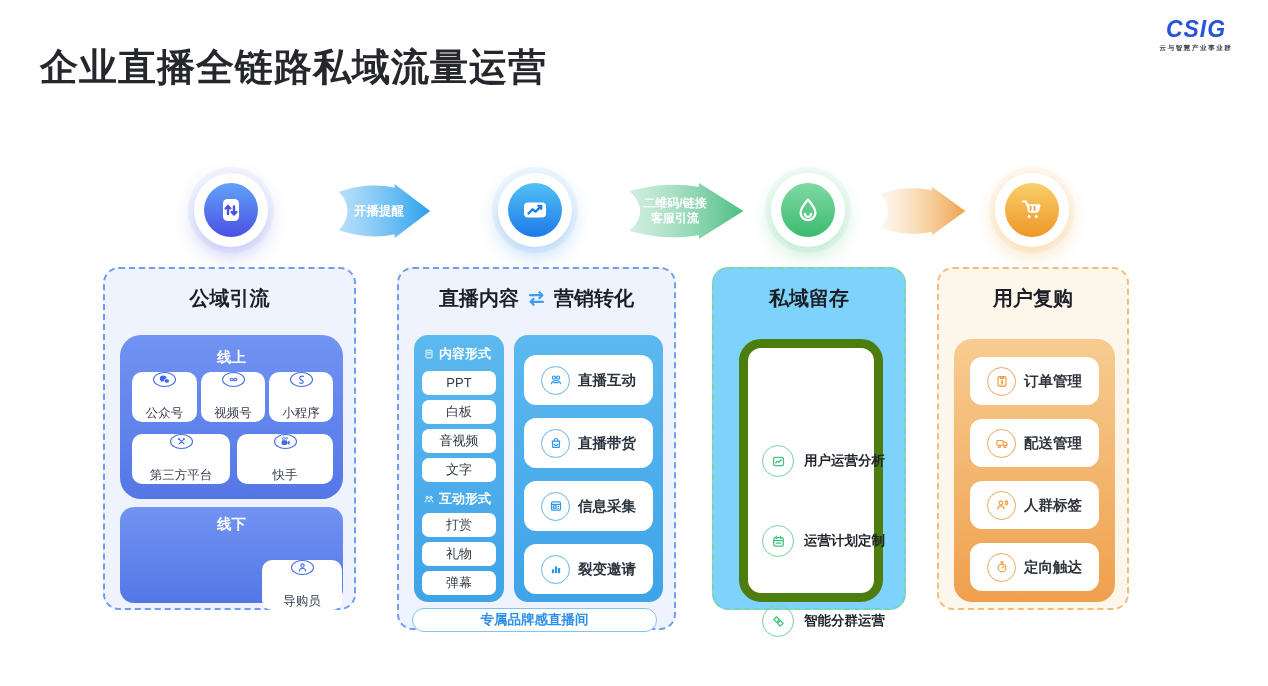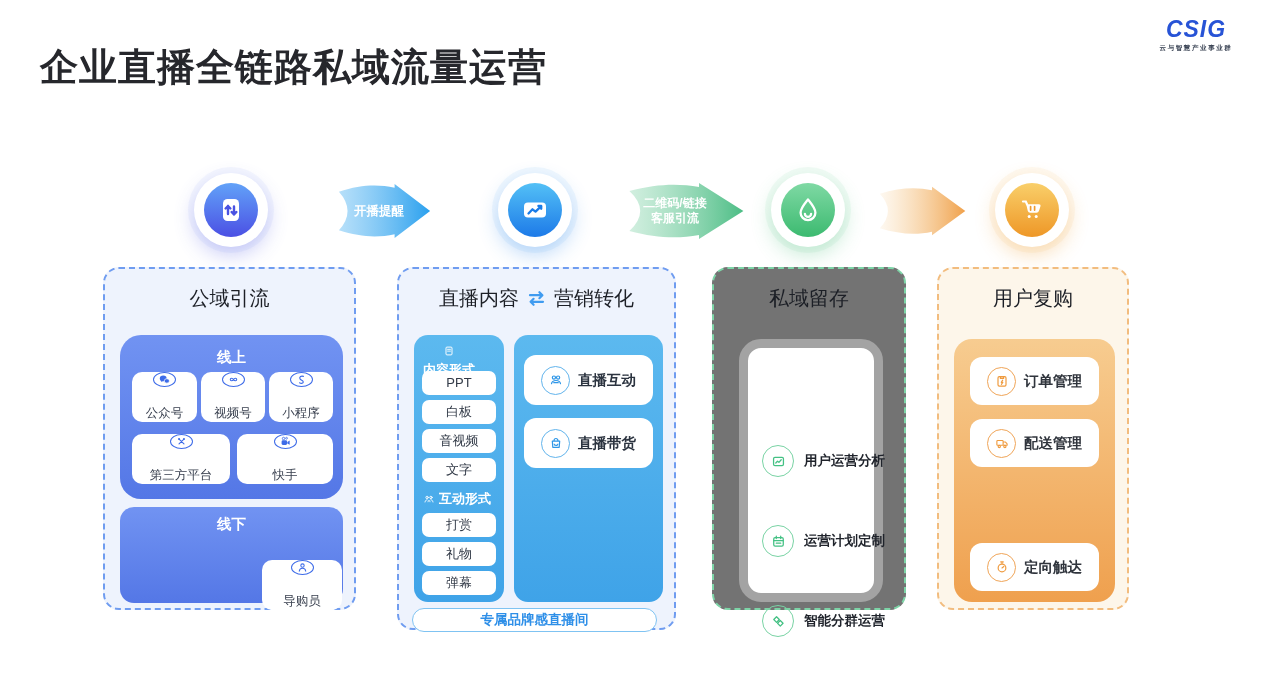--- a/index.html
+++ b/index.html
@@ -22,24 +22,24 @@
   .s3{box-shadow:0 8px 20px rgba(70,190,120,.30),0 0 0 6px rgba(90,200,140,.08);}
   .s4 .stage-core{background:linear-gradient(180deg,#f9cf6a,#ee9727);}
   .s4{box-shadow:0 8px 20px rgba(240,155,45,.32),0 0 0 6px rgba(245,175,80,.08);}
   .arrow{position:absolute;}
   .arrow svg{display:block;width:100%;height:100%;}
   .arrow-label{position:absolute;top:50%;transform:translateY(-50%);color:#fff;font-weight:600;
                text-align:center;}
   
   .col{position:absolute;border-radius:16px;box-sizing:border-box;}
   .col-blue{background:#eef3fd;border:2px dashed #6f9cf0;}
-  .col-green{background:#737373;border:2px dashed #7dd4a7;}
+  .col-green{background:#7dd3fc;border:2px dashed #7dd4a7;}
   .col-orange{background:#fdf6ea;border:2px dashed #f2bc7e;}
   .col-title{position:absolute;top:16px;left:0;width:100%;text-align:center;font-size:20px;
-             font-weight:400;color:#1c1f26;display:flex;align-items:center;justify-content:center;gap:8px;}
+             font-weight:700;color:#1c1f26;display:flex;align-items:center;justify-content:center;gap:8px;}
   
   .bluecard{position:absolute;border-radius:14px;background:linear-gradient(180deg,#7193f2,#5477e6);}
   .bluecard-label{position:absolute;left:0;width:100%;text-align:center;color:#fff;font-size:14.5px;font-weight:600;}
   .vitem{position:absolute;background:#fff;border-radius:10px;display:flex;flex-direction:column;
          align-items:center;justify-content:center;gap:18px;}
   .vitem .ic{width:21px;height:21px;border-radius:50%;border:1.4px solid #3d6be8;color:#3d6be8;
              display:flex;align-items:center;justify-content:center;}
   .vitem .lb{font-size:12.5px;color:#39404f;font-weight:500;}
   
   .skycard{position:absolute;border-radius:14px;background:linear-gradient(180deg,#5cb9ef,#3fa3e8);}
@@ -48,21 +48,21 @@
   .pill{position:absolute;left:8px;width:74px;height:24px;background:#fff;border-radius:7px;
         text-align:center;line-height:24px;font-size:13px;color:#323a47;font-weight:500;}
   .feature{position:absolute;left:10px;width:129px;height:50px;background:#fff;border-radius:12px;
            display:flex;align-items:center;justify-content:center;gap:8px;}
   .feature .ic{width:27px;height:27px;border-radius:50%;border:1.4px solid #62b4ec;color:#2f97e8;
                display:flex;align-items:center;justify-content:center;flex:0 0 auto;}
   .feature .lb{font-size:14.5px;font-weight:600;color:#2c3440;}
   .banner{position:absolute;background:#fff;border:1.5px solid #7fc3f2;border-radius:13px;
           text-align:center;font-size:13.5px;font-weight:700;color:#2e8fe8;z-index:3;}
   
-  .greencard{position:absolute;background:#fff;border:9px solid #a3a3a3;border-radius:22px;box-sizing:border-box;}
+  .greencard{position:absolute;background:#fff;border:9px solid #4d7c0f;border-radius:22px;box-sizing:border-box;}
   .gitem{position:absolute;left:40px;right:22px;height:30px;display:flex;align-items:center;gap:10px;}
   .gitem .ic{width:30px;height:30px;border-radius:50%;border:1.8px solid #79d3a4;color:#44c184;
              display:flex;align-items:center;justify-content:center;flex:0 0 auto;}
   .gitem .lb{font-size:13.5px;font-weight:700;color:#1f232b;white-space:nowrap;}
   
   .orangecard{position:absolute;border-radius:18px;background:linear-gradient(180deg,#f7cc90,#efa04e);}
   .oitem{position:absolute;left:16px;width:129px;height:48px;background:#fff;border-radius:12px;
          display:flex;align-items:center;justify-content:center;gap:8px;}
   .oitem .ic{width:27px;height:27px;border-radius:50%;border:1.4px solid #f0a558;color:#ef9b3f;
              display:flex;align-items:center;justify-content:center;flex:0 0 auto;}
@@ -249,21 +249,21 @@
             <g stroke="#3f9bf0" stroke-width="2.2" fill="none" stroke-linecap="round" stroke-linejoin="round">
               <path d="M3,5.2 H15.2 M12.4,2.2 L15.4,5.2 L12.4,8.2"></path>
               <path d="M16,11.8 H3.8 M6.6,8.8 L3.6,11.8 L6.6,14.8"></path>
             </g>
           </svg>
       </span>
       <span>营销转化</span>
     </div>
 
     <div class="skycard" style="left:15px;top:66px;width:90px;height:267px;">
-      <div class="sky-header" style="top:10px;flex-direction:column;">
+      <div class="sky-header" style="top:10px;">
         <span>
           <svg width="12" height="12" viewBox="0 0 20 20">
               <rect x="5" y="3.5" width="10" height="13" rx="1.6" stroke="#fff" stroke-width="1.6" fill="none"></rect>
               <path d="M7.6,7.2 H12.4 M7.6,10.2 H12.4" stroke="#fff" stroke-width="1.5" stroke-linecap="round"></path>
             </svg>
         </span>
         <span>内容形式</span>
       </div>
       <div class="pill" style="top:36px;">PPT</div>
       <div class="pill" style="top:65px;">白板</div>
@@ -306,20 +306,45 @@
           <svg width="16" height="16" viewBox="0 0 20 20">
               <g stroke="currentColor" stroke-width="1.5" fill="none" stroke-linejoin="round">
                 <path d="M5.4,7.6 H14.6 L14,15.4 H6 Z"></path>
                 <path d="M7.6,7.6 V6.8 a2.4,2.4 0 0 1 4.8,0 V7.6"></path>
                 <path d="M7.6,11 a2.4,2 0 0 0 4.8,0"></path>
               </g>
             </svg>
         </span>
         <span class="lb">直播带货</span>
       </div>
+      <div class="feature" style="top:146px;">
+        <span class="ic">
+          <svg width="16" height="16" viewBox="0 0 20 20">
+              <g stroke="currentColor" stroke-width="1.5" fill="none">
+                <rect x="4.4" y="4.8" width="11.2" height="10.4" rx="1.6"></rect>
+                <path d="M4.4,8 H15.6"></path>
+                <rect x="6.6" y="10" width="3.6" height="2.8"></rect>
+                <path d="M12,10.6 h1.8 M12,13 h1.8"></path>
+              </g>
+            </svg>
+        </span>
+        <span class="lb">信息采集</span>
+      </div>
+      <div class="feature" style="top:209px;">
+        <span class="ic">
+          <svg width="16" height="16" viewBox="0 0 20 20">
+              <g fill="currentColor">
+                <rect x="4.8" y="10.2" width="2.8" height="5" rx="0.6"></rect>
+                <rect x="8.6" y="6.6" width="2.8" height="8.6" rx="0.6"></rect>
+                <rect x="12.4" y="8.8" width="2.8" height="6.4" rx="0.6"></rect>
+              </g>
+            </svg>
+        </span>
+        <span class="lb">裂变邀请</span>
+      </div>
     </div>
 
     <div class="banner" style="left:13px;top:339px;width:243px;height:22px;line-height:21px;">专属品牌感直播间</div>
   </div>
 
   <div class="col col-green" style="left:712px;top:267px;width:194px;height:343px;">
     <div class="col-title">私域留存</div>
     <div class="greencard" style="left:25px;top:70px;width:144px;height:263px;">
       <div class="gitem" style="left:14px;top:98px;">
         <span class="ic">
@@ -379,20 +404,32 @@
               <g stroke="currentColor" stroke-width="1.4" fill="none" stroke-linejoin="round">
                 <rect x="3.6" y="6.8" width="7.8" height="6" rx="1"></rect>
                 <path d="M11.4,8.8 h3 l2,2.2 v1.8 h-5"></path>
                 <circle cx="6.6" cy="14.4" r="1.4"></circle>
                 <circle cx="13.6" cy="14.4" r="1.4"></circle>
               </g>
             </svg>
         </span>
         <span class="lb">配送管理</span>
       </div>
+      <div class="oitem" style="top:142px;">
+        <span class="ic">
+          <svg width="16" height="16" viewBox="0 0 20 20">
+              <g stroke="currentColor" stroke-width="1.5" fill="none" stroke-linecap="round">
+                <circle cx="8.6" cy="7.4" r="2.3"></circle>
+                <path d="M4.6,15 C5.1,12.2 6.6,11 8.6,11 C10.6,11 12.1,12.2 12.6,15"></path>
+                <path d="M13.6,5.4 c1.7,0.7 1.7,2.9 0,3.6 M15.3,4.4 c2.4,1.1 2.4,4.5 0,5.6"></path>
+              </g>
+            </svg>
+        </span>
+        <span class="lb">人群标签</span>
+      </div>
       <div class="oitem" style="top:204px;">
         <span class="ic">
           <svg width="16" height="16" viewBox="0 0 20 20">
               <g stroke="currentColor" stroke-width="1.5" fill="none" stroke-linecap="round">
                 <circle cx="10" cy="11.2" r="4.8"></circle>
                 <path d="M10,11.2 L12.3,9.3"></path>
                 <path d="M8.4,3.6 h3.2 M10,3.6 v2"></path>
               </g>
             </svg>
         </span>

